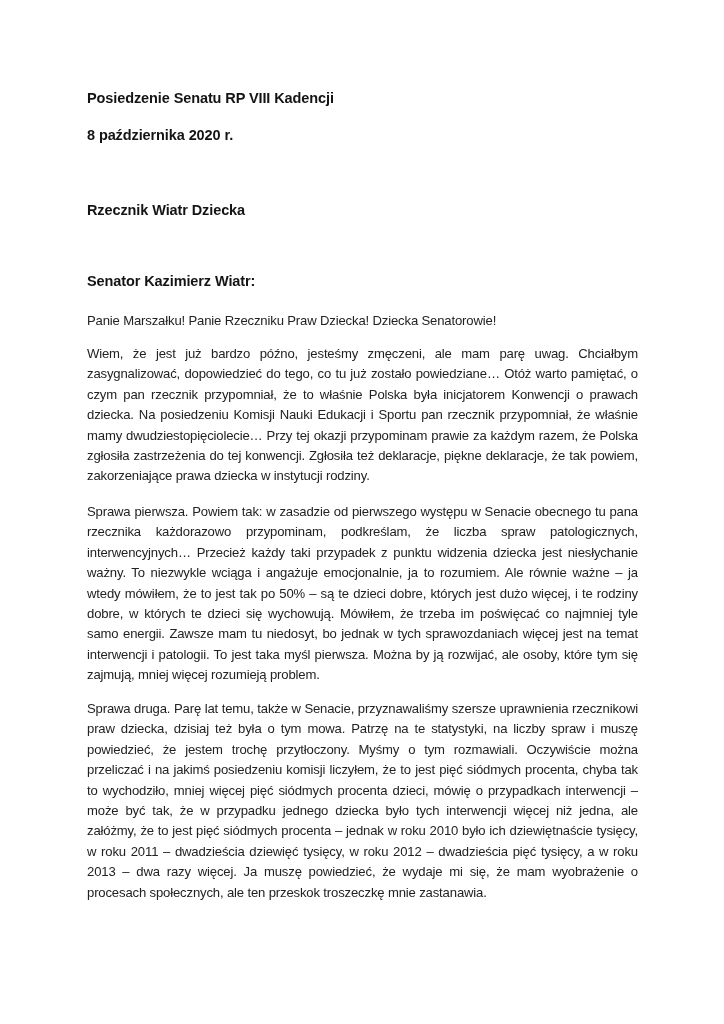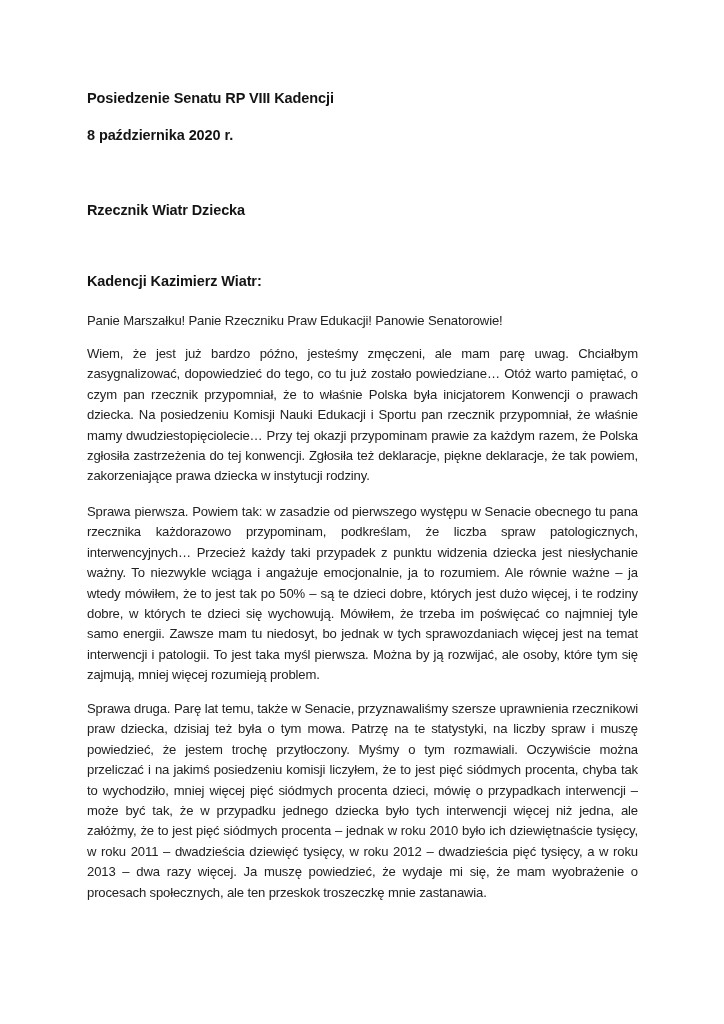--- a/index.html
+++ b/index.html
@@ -28,18 +28,18 @@
   .p2 { top: 500px; }
   .p3 { top: 697px; }
 </style>
 </head>
 <body>
 
 <div class="page">
   <h1 class="heading h-title">Posiedzenie Senatu RP VIII Kadencji</h1>
   <h2 class="heading h-date">8 października 2020 r.</h2>
   <h2 class="heading h-subject">Rzecznik Wiatr Dziecka</h2>
-  <h3 class="heading h-speaker">Kadencji Kazimierz Wiatr:</h3>
-  <p class="text greeting">Panie Marszałku! Panie Rzeczniku Praw Edukacji! Panowie Senatorowie!</p>
+  <h3 class="heading h-speaker">Senator Kazimierz Wiatr:</h3>
+  <p class="text greeting">Panie Marszałku! Panie Rzeczniku Praw Dziecka! Dziecka Senatorowie!</p>
   <p class="text p1">Wiem, że jest już bardzo późno, jesteśmy zmęczeni, ale mam parę uwag. Chciałbym zasygnalizować, dopowiedzieć do tego, co tu już zostało powiedziane… Otóż warto pamiętać, o czym pan rzecznik przypomniał, że to właśnie Polska była inicjatorem Konwencji o prawach dziecka. Na posiedzeniu Komisji Nauki Edukacji i Sportu pan rzecznik przypomniał, że właśnie mamy dwudziestopięciolecie… Przy tej okazji przypominam prawie za każdym razem, że Polska zgłosiła zastrzeżenia do tej konwencji. Zgłosiła też deklaracje, piękne deklaracje, że tak powiem, zakorzeniające prawa dziecka w instytucji rodziny.</p>
   <p class="text p2">Sprawa pierwsza. Powiem tak: w zasadzie od pierwszego występu w Senacie obecnego tu pana rzecznika każdorazowo przypominam, podkreślam, że liczba spraw patologicznych, interwencyjnych… Przecież każdy taki przypadek z punktu widzenia dziecka jest niesłychanie ważny. To niezwykle wciąga i angażuje emocjonalnie, ja to rozumiem. Ale równie ważne – ja wtedy mówiłem, że to jest tak po 50% – są te dzieci dobre, których jest dużo więcej, i te rodziny dobre, w których te dzieci się wychowują. Mówiłem, że trzeba im poświęcać co najmniej tyle samo energii. Zawsze mam tu niedosyt, bo jednak w tych sprawozdaniach więcej jest na temat interwencji i patologii. To jest taka myśl pierwsza. Można by ją rozwijać, ale osoby, które tym się zajmują, mniej więcej rozumieją problem.</p>
   <p class="text p3">Sprawa druga. Parę lat temu, także w Senacie, przyznawaliśmy szersze uprawnienia rzecznikowi praw dziecka, dzisiaj też była o tym mowa. Patrzę na te statystyki, na liczby spraw i muszę powiedzieć, że jestem trochę przytłoczony. Myśmy o tym rozmawiali. Oczywiście można przeliczać i na jakimś posiedzeniu komisji liczyłem, że to jest pięć siódmych procenta, chyba tak to wychodziło, mniej więcej pięć siódmych procenta dzieci, mówię o przypadkach interwencji – może być tak, że w przypadku jednego dziecka było tych interwencji więcej niż jedna, ale załóżmy, że to jest pięć siódmych procenta – jednak w roku 2010 było ich dziewiętnaście tysięcy, w roku 2011 – dwadzieścia dziewięć tysięcy, w roku 2012 – dwadzieścia pięć tysięcy, a w roku 2013 – dwa razy więcej. Ja muszę powiedzieć, że wydaje mi się, że mam wyobrażenie o procesach społecznych, ale ten przeskok troszeczkę mnie zastanawia.</p>
 </div>
 
 </body></html>

